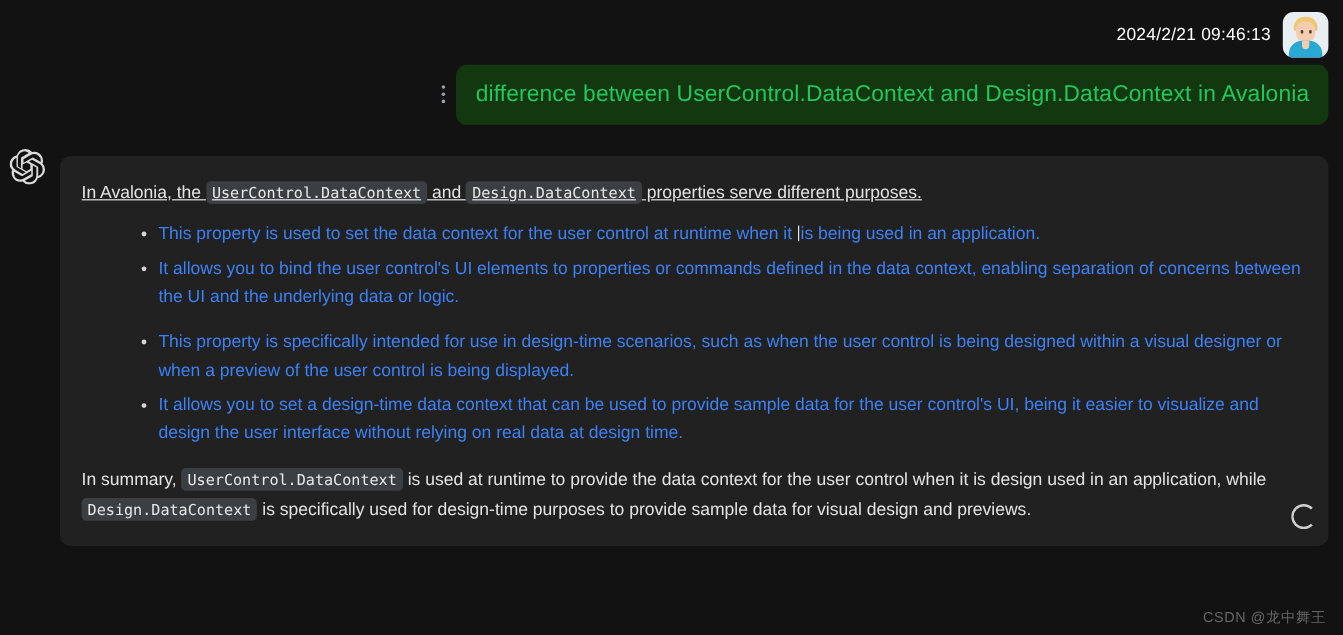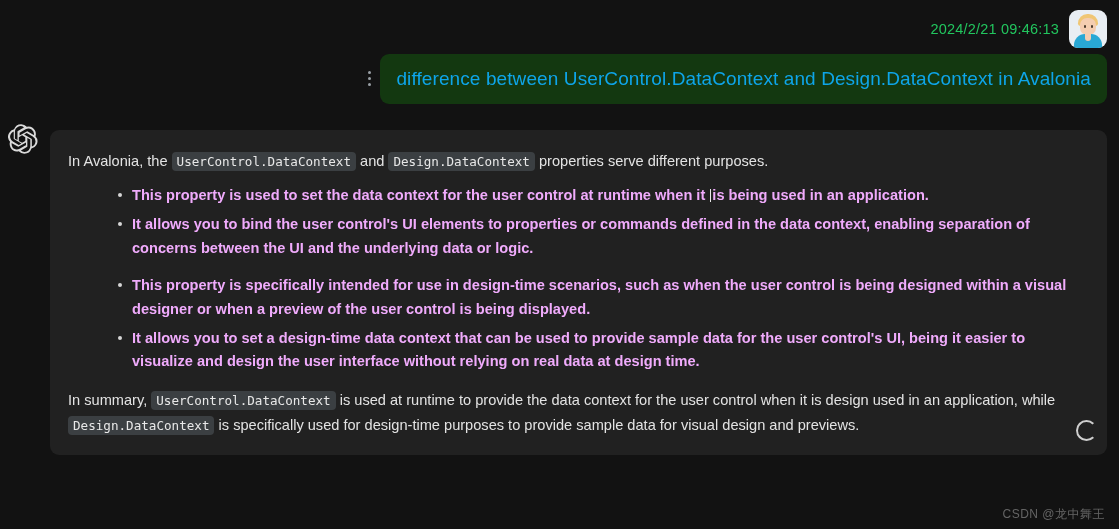--- a/index.html
+++ b/index.html
@@ -24,21 +24,21 @@
     padding: 10px 12px 0 0;
   }
   .user-meta {
     display: flex;
     align-items: center;
     gap: 10px;
     justify-content: flex-end;
   }
   .timestamp {
     font-size: 14.5px;
-    color: #22c55e;
+    color: #ffffff;
     letter-spacing: .2px;
     white-space: nowrap;
   }
   .avatar {
     width: 38px;
     height: 38px;
     border-radius: 9px;
     background: #e9eef3;
     position: relative;
     overflow: hidden;
@@ -97,21 +97,21 @@
     cursor: pointer;
   }
   .kebab span {
     display: block;
     width: 3px; height: 3px;
     border-radius: 50%;
     background: #9aa0a6;
   }
   .user-bubble {
     background: #133810;
-    color: #0ea5e9;
+    color: #22c55e;
     border-radius: 9px;
     padding: 13px 16px;
     font-size: 19px;
     line-height: 1.25;
     max-width: 712px;
     letter-spacing: .1px;
   }
 
   
   .assistant-row {
@@ -137,20 +137,21 @@
     padding: 14px 18px 16px 18px;
     position: relative;
   }
 
   
   .para {
     font-size: 14.6px;
     line-height: 1.55;
     color: #e3e3e3;
     margin: 6px 0 4px 0;
+    text-decoration: underline;
   }
   code.chip {
     font-family: "DejaVu Sans Mono", monospace;
     font-size: 12.6px;
     background: #3b3f42;
     color: #e8e8e8;
     border-radius: 4px;
     padding: 2px 5px;
     white-space: nowrap;
   }
@@ -166,24 +167,23 @@
   }
   ul.bul {
     list-style: none;
     margin: 12px 0 14px 0;
     padding-left: 50px;
   }
   ul.bul > li {
     position: relative;
     font-size: 14.6px;
     line-height: 1.62;
-    color: #f0abfc;
+    color: #3b82f6;
     margin: 5px 0;
     padding-left: 14px;
-    font-weight: bold;
   }
   ul.bul > li::before {
     content: "";
     position: absolute;
     left: 0; top: 9px;
     width: 4px; height: 4px;
     border-radius: 50%;
     background: #d6d6d6;
   }
   .caret {

